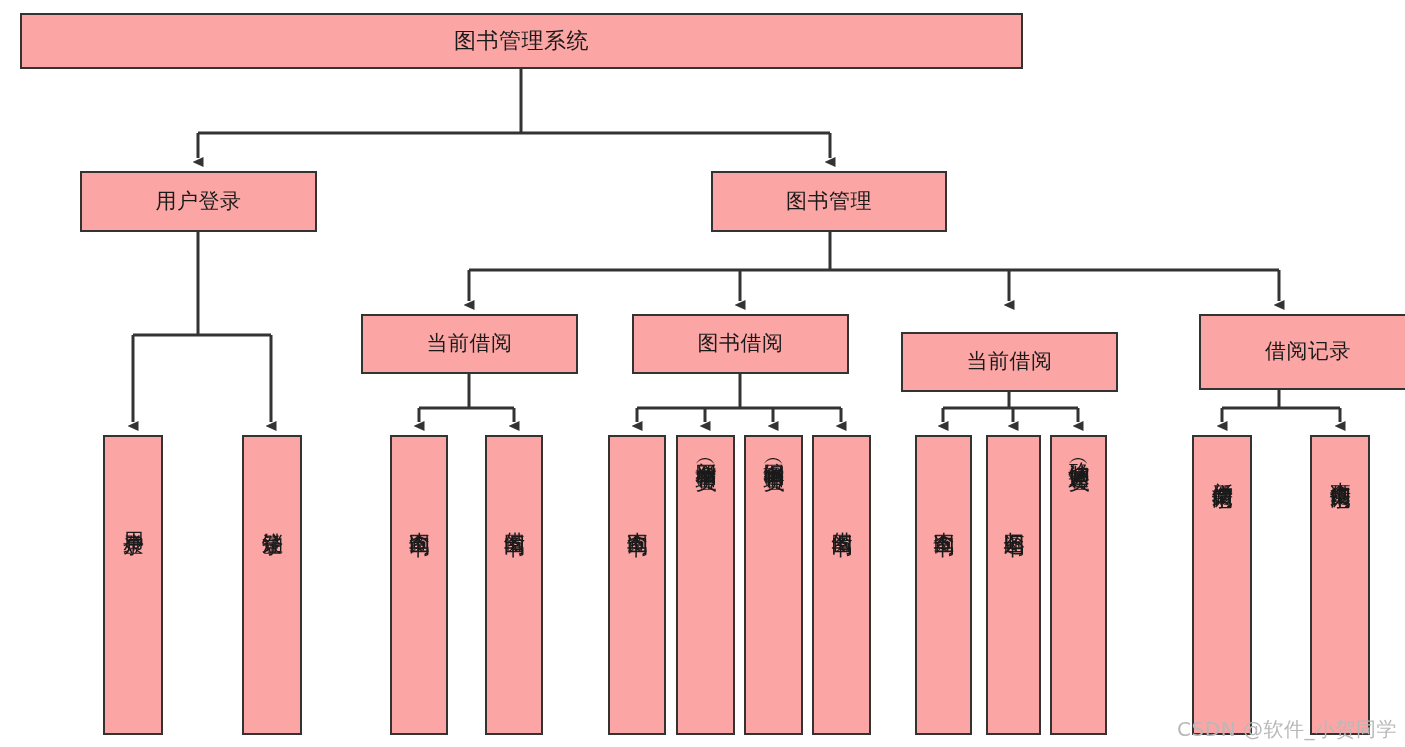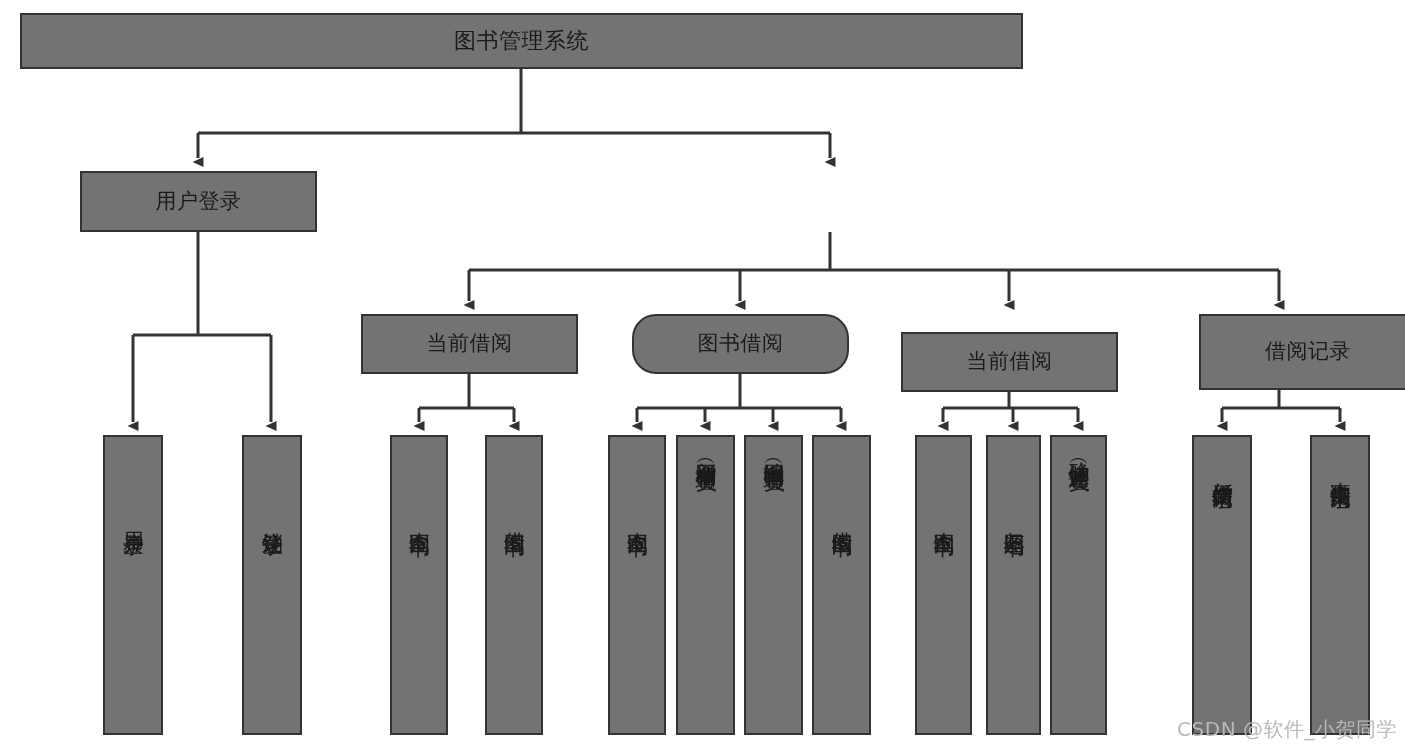--- a/index.html
+++ b/index.html
@@ -21,21 +21,21 @@
     position: absolute;
     left: 0;
     top: 0;
     width: 1405px;
     height: 747px;
   }
   .node {
     position: absolute;
     box-sizing: border-box;
     border: 2px solid #333333;
-    background: #737373;
+    background: #fca5a5;
     display: flex;
     align-items: center;
     justify-content: center;
     color: #1a1a1a;
   }
   .node.horiz {
     font-size: 21px;
     line-height: 1.1;
     letter-spacing: 0.5px;
   }
@@ -128,25 +128,28 @@
     </g>
   </svg>
 
   <div class="node horiz root" style="left:20px; top:13px; width:1003px; height:56px;">
     <span class="label">图书管理系统</span>
   </div>
 
   <div class="node horiz" style="left:80px; top:171px; width:237px; height:61px;">
     <span class="label">用户登录</span>
   </div>
+  <div class="node horiz" style="left:711px; top:171px; width:236px; height:61px;">
+    <span class="label">图书管理</span>
+  </div>
 
   <div class="node horiz" style="left:361px; top:314px; width:217px; height:60px;">
     <span class="label">当前借阅</span>
   </div>
-  <div class="node horiz" style="left:632px; top:314px; width:217px; height:60px;border-radius:24px;">
+  <div class="node horiz" style="left:632px; top:314px; width:217px; height:60px;">
     <span class="label">图书借阅</span>
   </div>
   <div class="node horiz" style="left:901px; top:332px; width:217px; height:60px;">
     <span class="label">当前借阅</span>
   </div>
   <div class="node horiz" style="left:1170px; top:314px; width:218px; height:76px;margin-left:29px;">
     <span class="label">借阅记录</span>
   </div>
 
   <div class="node vert" style="left:103px; top:435px; width:60px; height:300px; padding-top:78px;">

